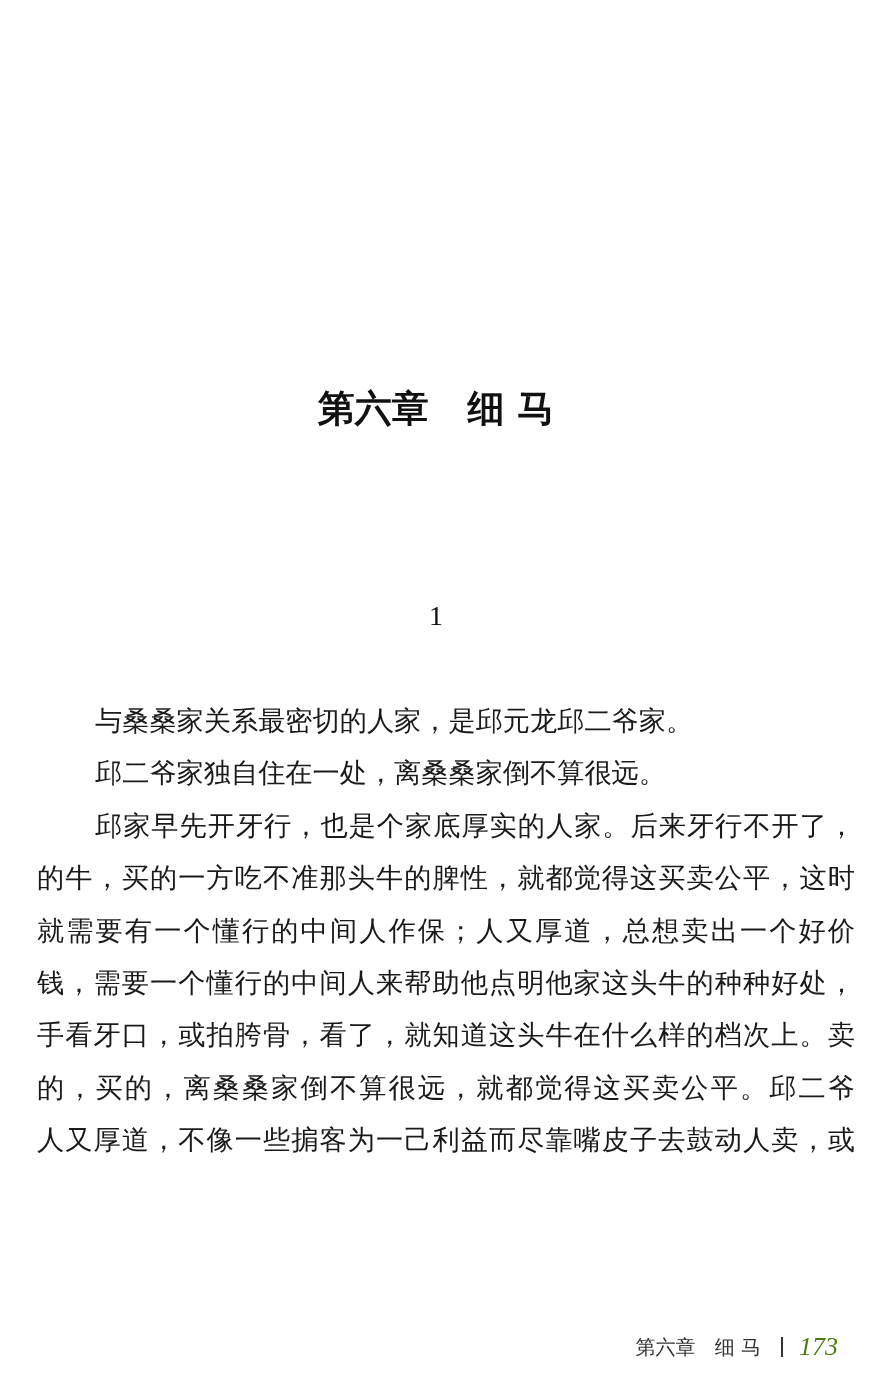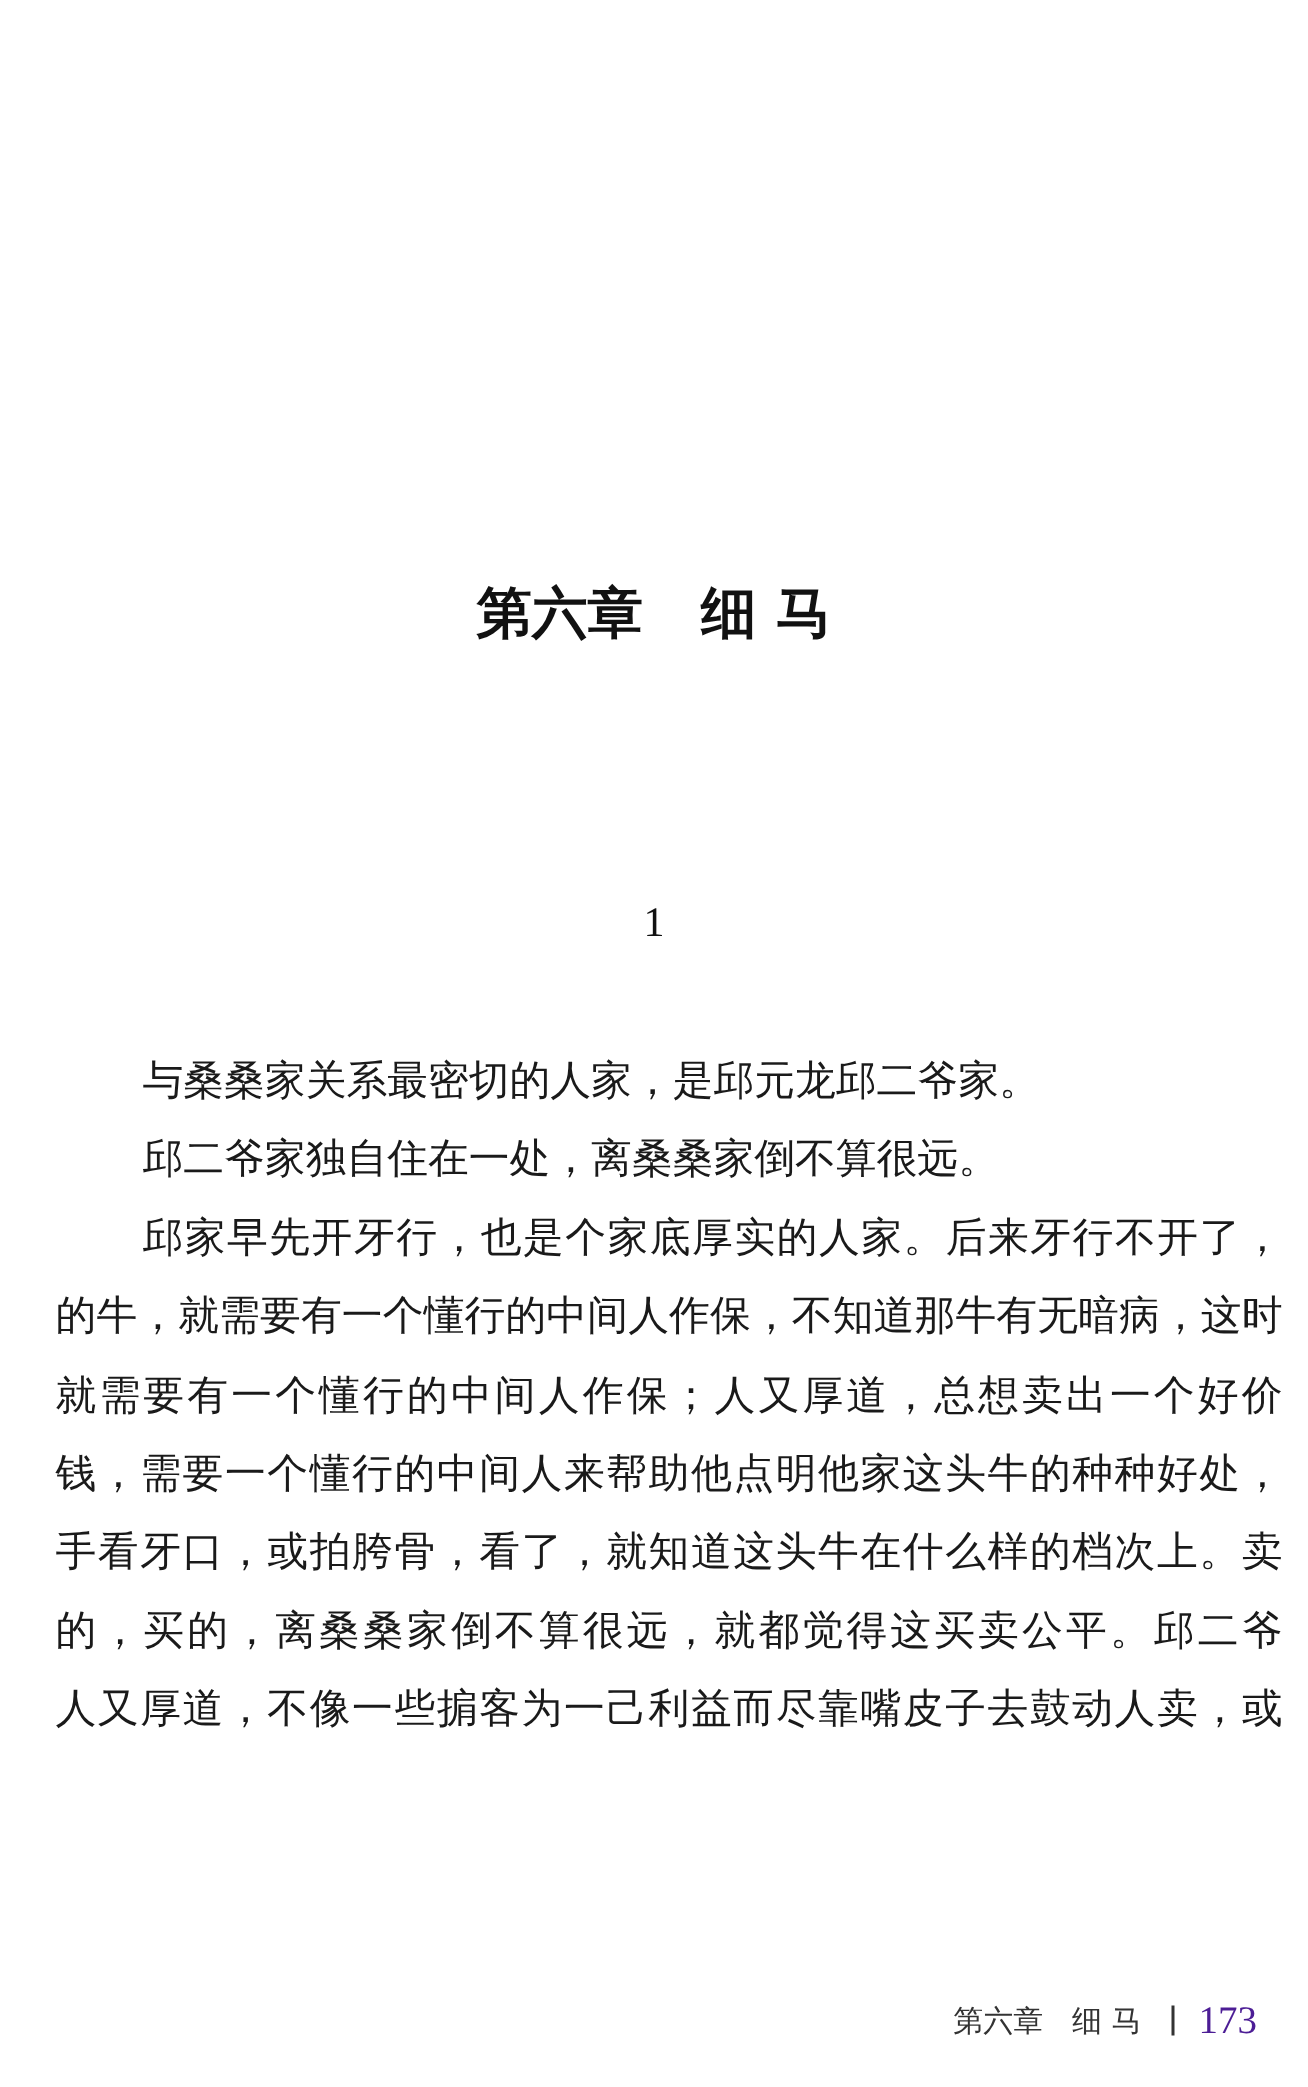--- a/index.html
+++ b/index.html
@@ -77,36 +77,37 @@
     }
     .footer-divider {
       display: inline-block;
       width: 2px;
       height: 20px;
       background: #333;
       margin: 0 16px 0 20px;
     }
     .footer-page {
       font-family: "Liberation Serif", serif;
+      font-style: italic;
       font-size: 26px;
-      color: #4c1d95;
+      color: #4d7c0f;
     }
   </style>
 </head>
 <body>
 
 <div class="chapter-title">第六章   细 马</div>
 
 <div class="section-number">1</div>
 
 <div class="body-text">
   <div class="line indent last">与桑桑家关系最密切的人家，是邱元龙邱二爷家。</div>
   <div class="line indent last">邱二爷家独自住在一处，离桑桑家倒不算很远。</div>
   <div class="line indent">邱家早先开牙行，也是个家底厚实的人家。后来牙行不开了，</div>
-  <div class="line">的牛，就需要有一个懂行的中间人作保，不知道那牛有无暗病，这时</div>
+  <div class="line">的牛，买的一方吃不准那头牛的脾性，就都觉得这买卖公平，这时</div>
   <div class="line">就需要有一个懂行的中间人作保；人又厚道，总想卖出一个好价</div>
   <div class="line">钱，需要一个懂行的中间人来帮助他点明他家这头牛的种种好处，</div>
   <div class="line">手看牙口，或拍胯骨，看了，就知道这头牛在什么样的档次上。卖</div>
   <div class="line">的，买的，离桑桑家倒不算很远，就都觉得这买卖公平。邱二爷</div>
   <div class="line">人又厚道，不像一些掮客为一己利益而尽靠嘴皮子去鼓动人卖，或</div>
 </div>
 
 <div class="footer">
   <span class="footer-chapter">第六章   细 马</span>
   <span class="footer-divider"></span>

